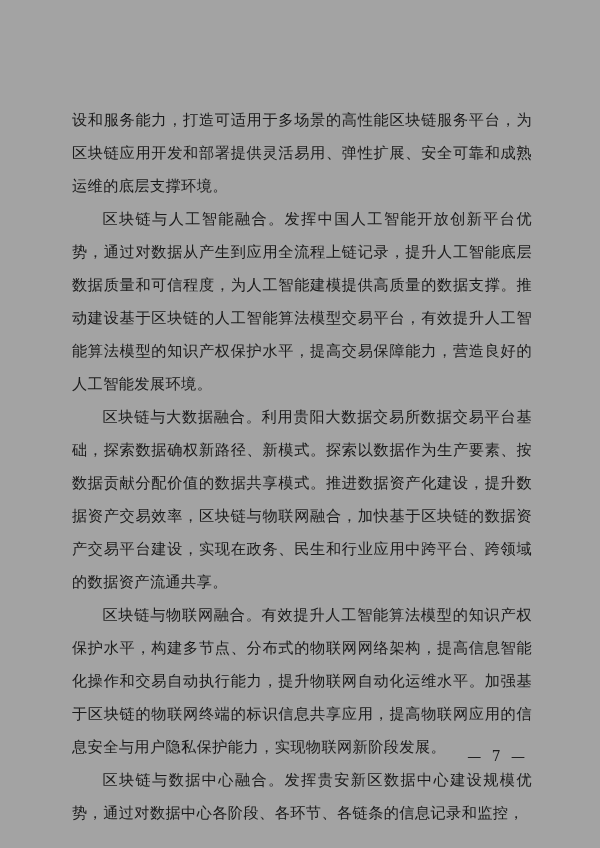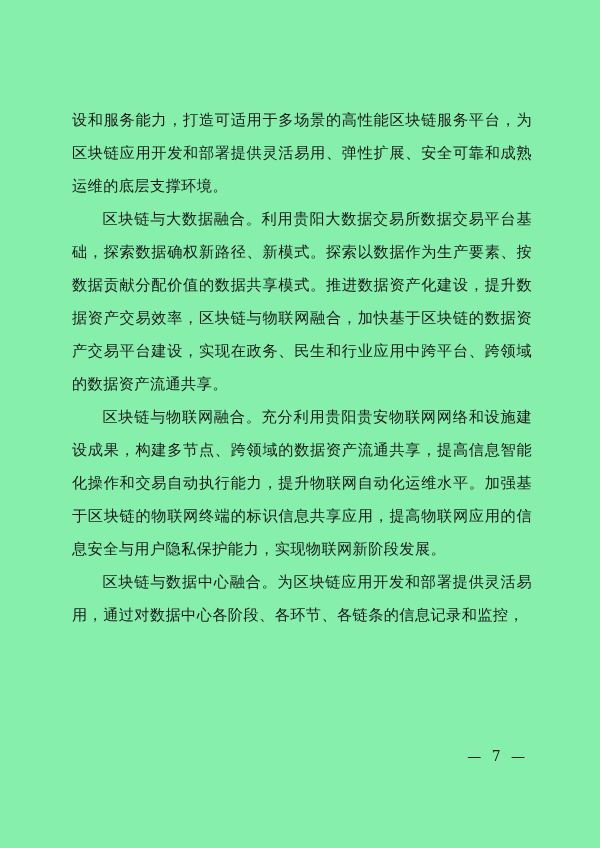--- a/index.html
+++ b/index.html
@@ -10,21 +10,21 @@
     width: 600px;
     height: 848px;
     background: #ffffff;
     font-family: "DejaVu Serif", "Liberation Serif", serif;
     overflow: hidden;
   }
   .page {
     position: relative;
     width: 600px;
     height: 848px;
-    background: #86efac;
+    background: #a3a3a3;
     box-sizing: border-box;
   }
   .page-inner {
     position: absolute;
     left: 72px;
     top: 104px;
     width: 460px;
   }
   .para {
     font-size: 15.2px;
@@ -47,18 +47,19 @@
     color: #1a1a1a;
     letter-spacing: 3px;
   }
 </style>
 </head>
 <body>
 
 <div class="page">
   <div class="page-inner">
     <p class="para">设和服务能力，打造可适用于多场景的高性能区块链服务平台，为区块链应用开发和部署提供灵活易用、弹性扩展、安全可靠和成熟运维的底层支撑环境。</p>
+    <p class="para indent">区块链与人工智能融合。发挥中国人工智能开放创新平台优势，通过对数据从产生到应用全流程上链记录，提升人工智能底层数据质量和可信程度，为人工智能建模提供高质量的数据支撑。推动建设基于区块链的人工智能算法模型交易平台，有效提升人工智能算法模型的知识产权保护水平，提高交易保障能力，营造良好的人工智能发展环境。</p>
     <p class="para indent">区块链与大数据融合。利用贵阳大数据交易所数据交易平台基础，探索数据确权新路径、新模式。探索以数据作为生产要素、按数据贡献分配价值的数据共享模式。推进数据资产化建设，提升数据资产交易效率，区块链与物联网融合，加快基于区块链的数据资产交易平台建设，实现在政务、民生和行业应用中跨平台、跨领域的数据资产流通共享。</p>
-    <p class="para indent">区块链与物联网融合。充分利用贵阳贵安物联网网络和设施建设成果，构建多节点、跨领域的数据资产流通共享，提高信息智能化操作和交易自动执行能力，提升物联网自动化运维水平。加强基于区块链的物联网终端的标识信息共享应用，提高物联网应用的信息安全与用户隐私保护能力，实现物联网新阶段发展。</p>
-    <p class="para indent">区块链与数据中心融合。为区块链应用开发和部署提供灵活易用，通过对数据中心各阶段、各环节、各链条的信息记录和监控，</p>
+    <p class="para indent">区块链与物联网融合。有效提升人工智能算法模型的知识产权保护水平，构建多节点、分布式的物联网网络架构，提高信息智能化操作和交易自动执行能力，提升物联网自动化运维水平。加强基于区块链的物联网终端的标识信息共享应用，提高物联网应用的信息安全与用户隐私保护能力，实现物联网新阶段发展。</p>
+    <p class="para indent">区块链与数据中心融合。发挥贵安新区数据中心建设规模优势，通过对数据中心各阶段、各环节、各链条的信息记录和监控，</p>
   </div>
   <div class="footer-right">— 7 —</div>
 </div>
 
 </body></html>

